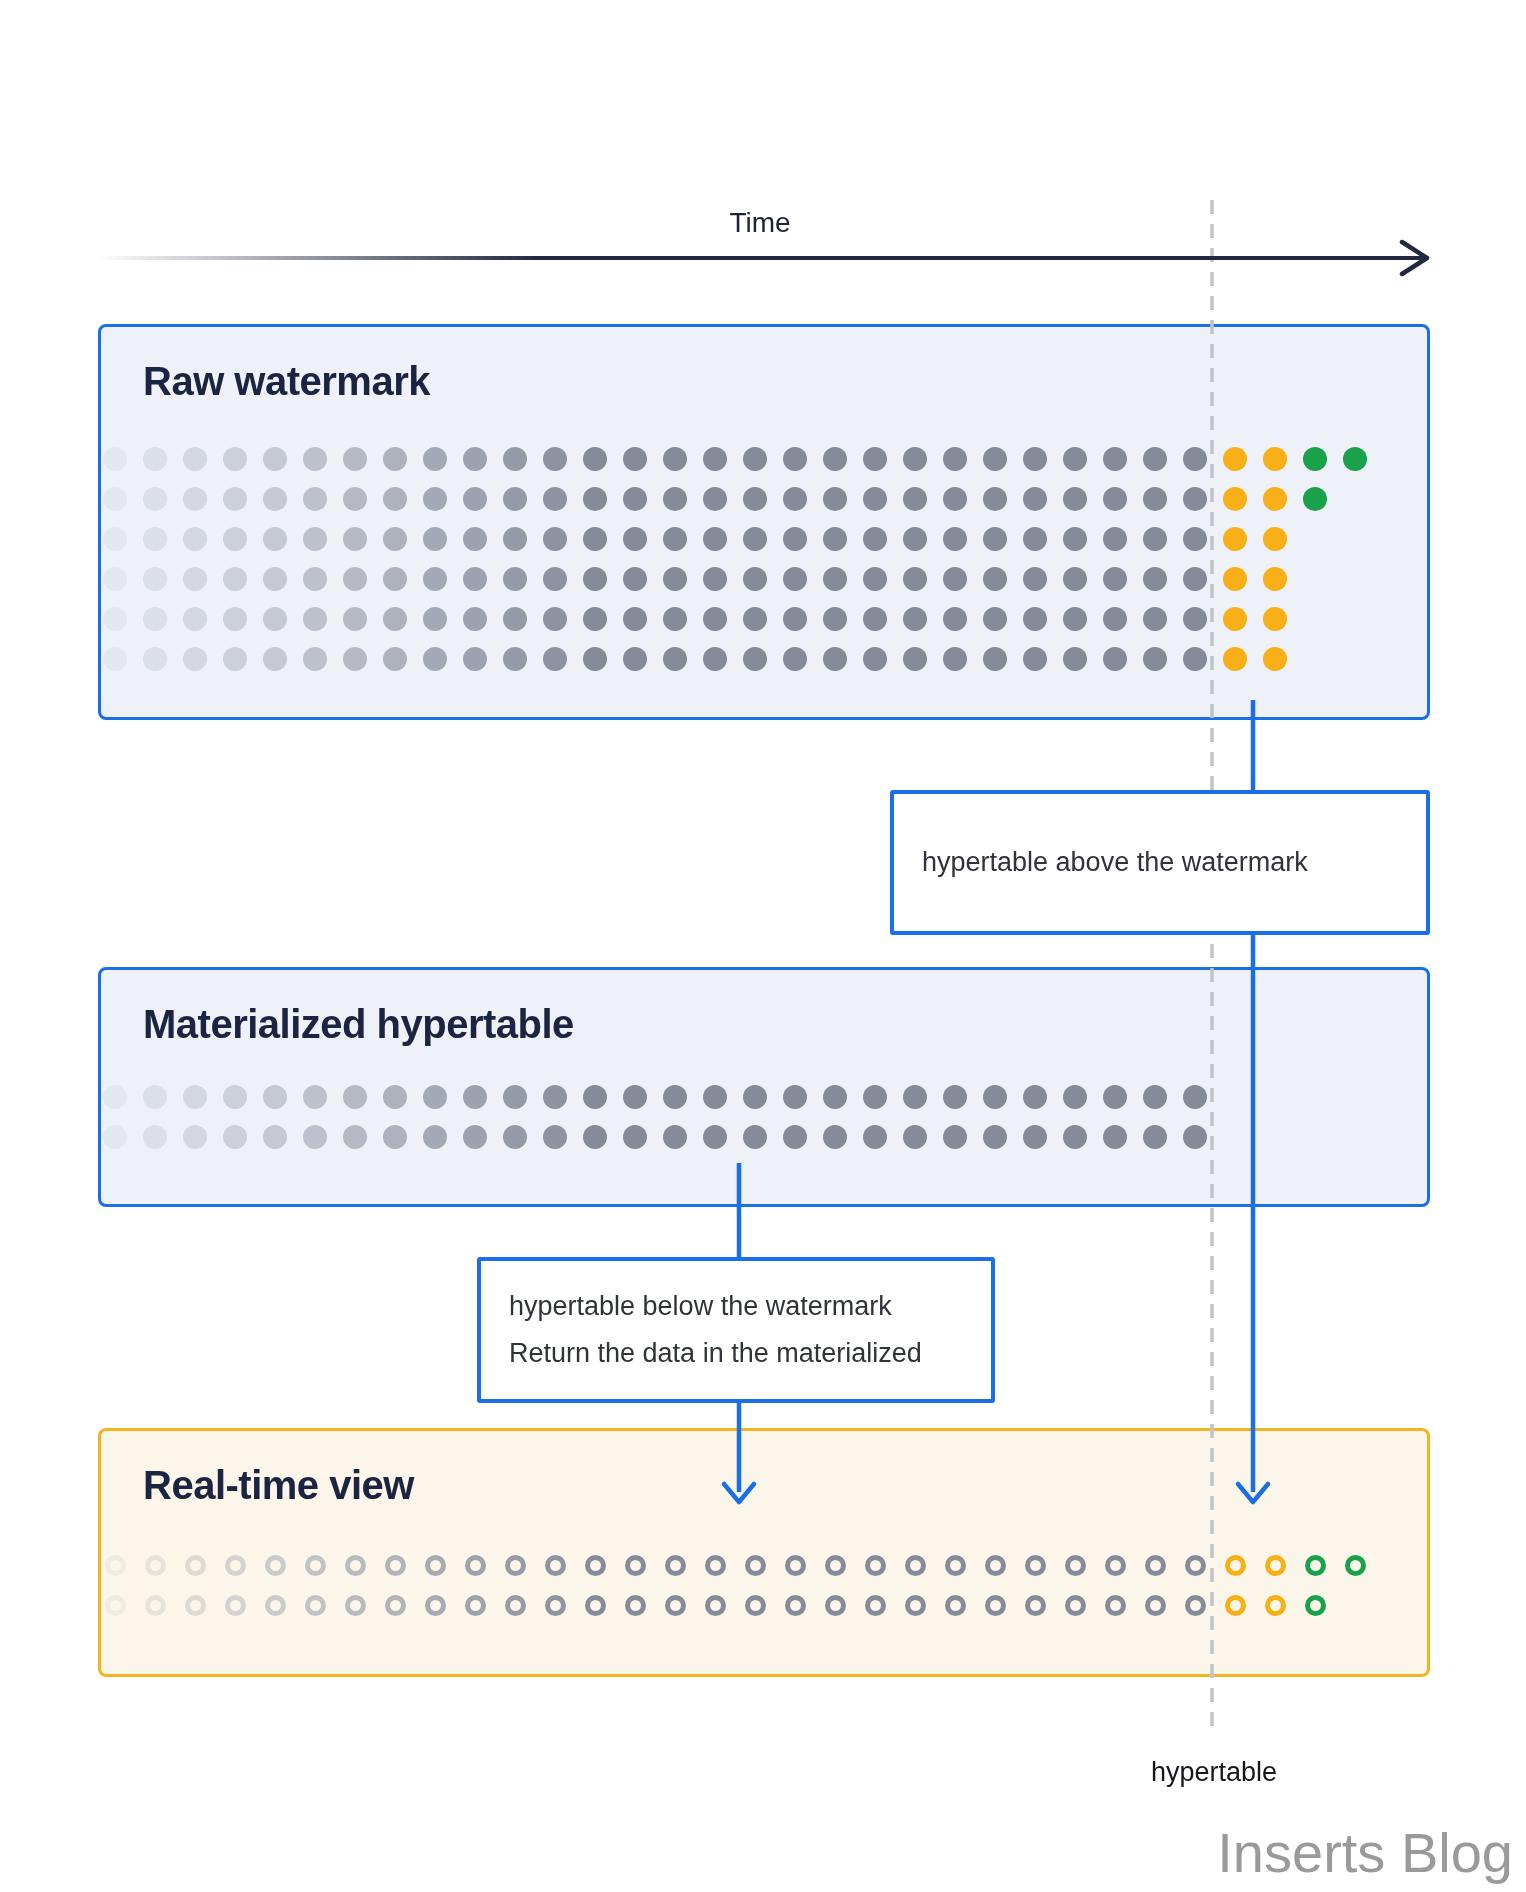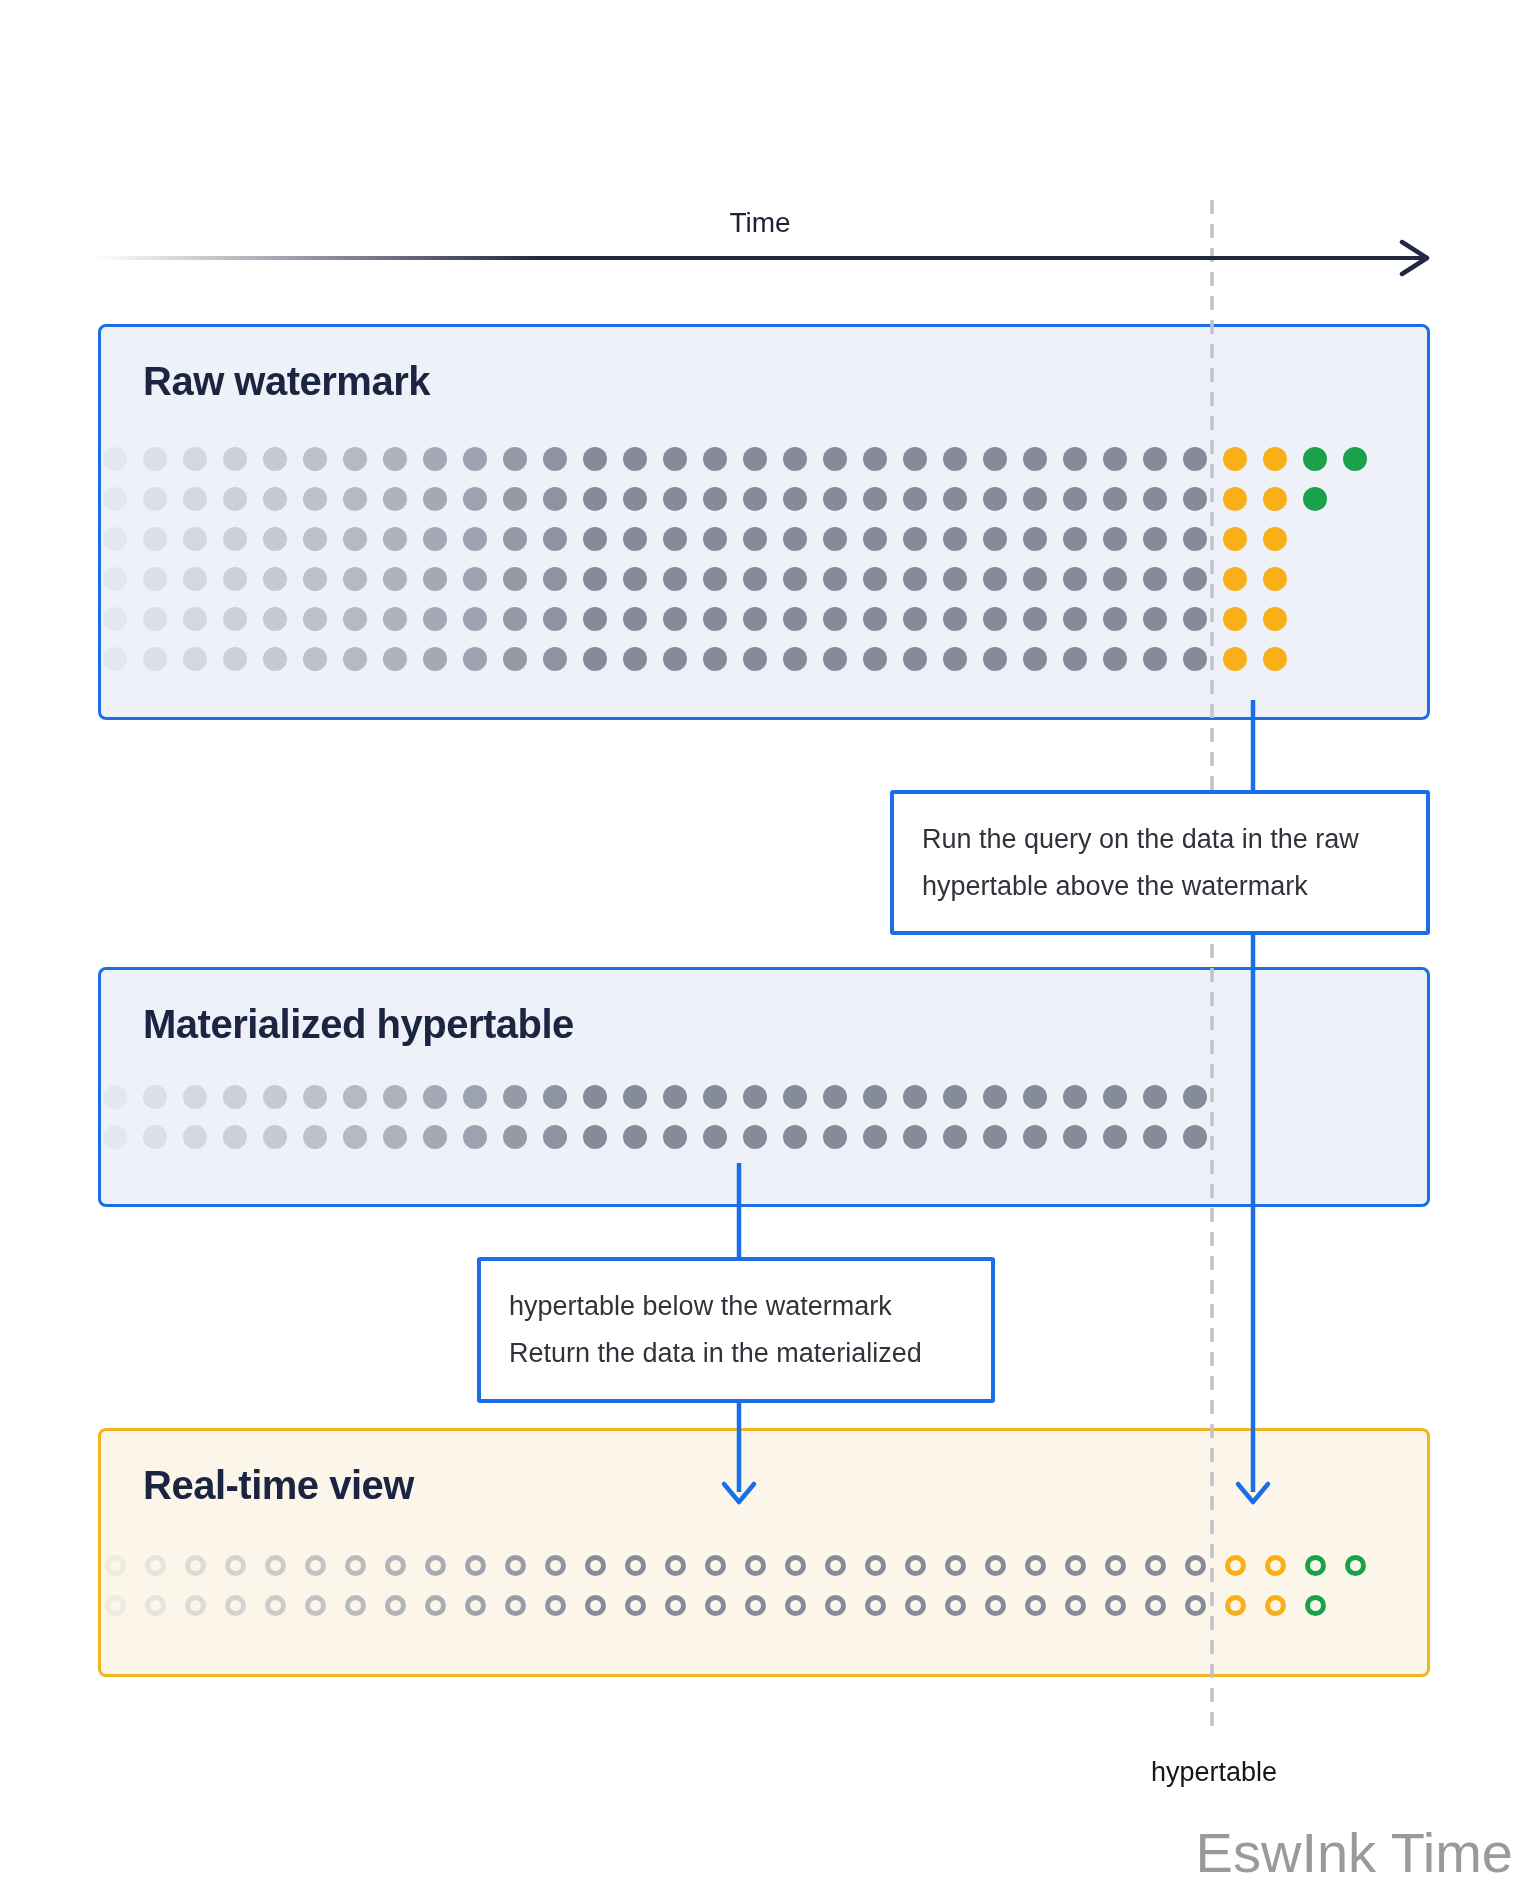--- a/index.html
+++ b/index.html
@@ -381,24 +381,23 @@
     <path d="M1402,242 L1427,258 L1402,274" fill="none" stroke="#212840" stroke-width="4.5" stroke-linecap="round" stroke-linejoin="round"></path>
 
     <line x1="1253" y1="700" x2="1253" y2="1492" stroke="#1A6FE8" stroke-width="4.5"></line>
     <path d="M1238,1484 L1253,1502 L1268,1484" fill="none" stroke="#1A6FE8" stroke-width="4.5" stroke-linecap="round" stroke-linejoin="round"></path>
 
     <line x1="739" y1="1163" x2="739" y2="1492" stroke="#1A6FE8" stroke-width="4.5"></line>
     <path d="M724,1484 L739,1502 L754,1484" fill="none" stroke="#1A6FE8" stroke-width="4.5" stroke-linecap="round" stroke-linejoin="round"></path>
   </svg>
 
   <div class="callout c1">
-    <span class="line">Run the query on the data in the raw</span>
     <span class="line">hypertable above the watermark</span>
   </div>
   <div class="callout c2">
     <span class="line">hypertable below the watermark</span>
     <span class="line">Return the data in the materialized</span>
   </div>
 
   <div class="watermark-label">hypertable</div>
-  <div class="brand">EswInk Time</div>
+  <div class="brand">Inserts Blog</div>
 
 </div>
 
 </body></html>

